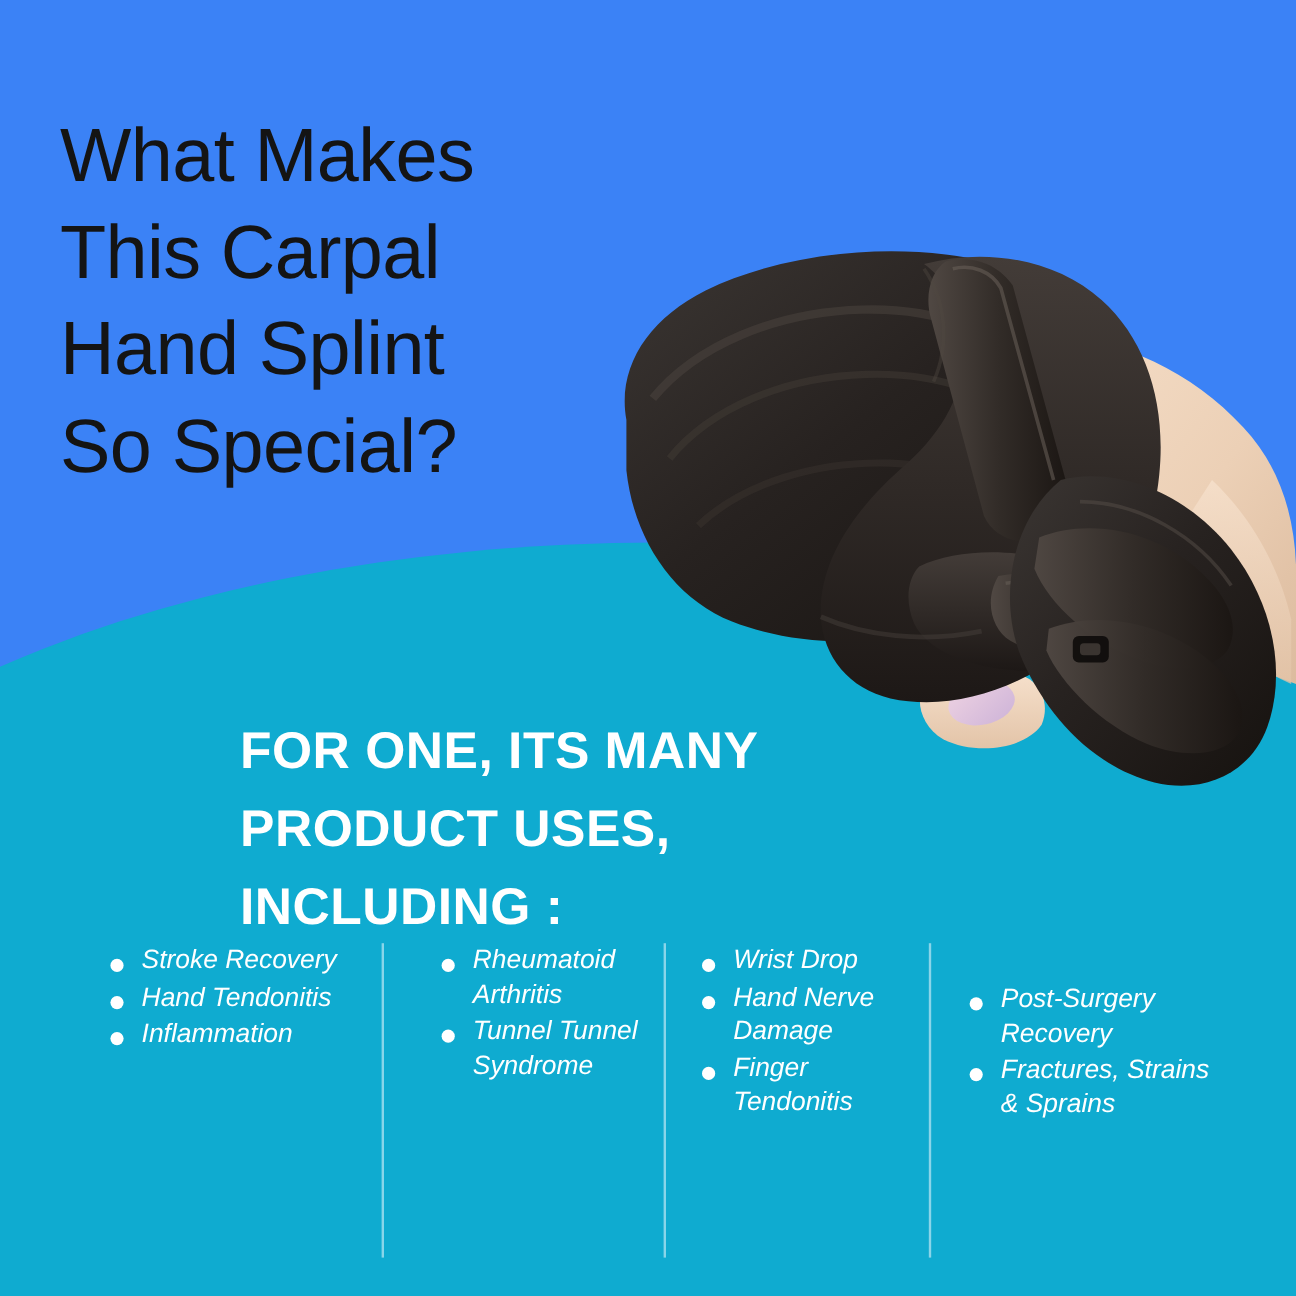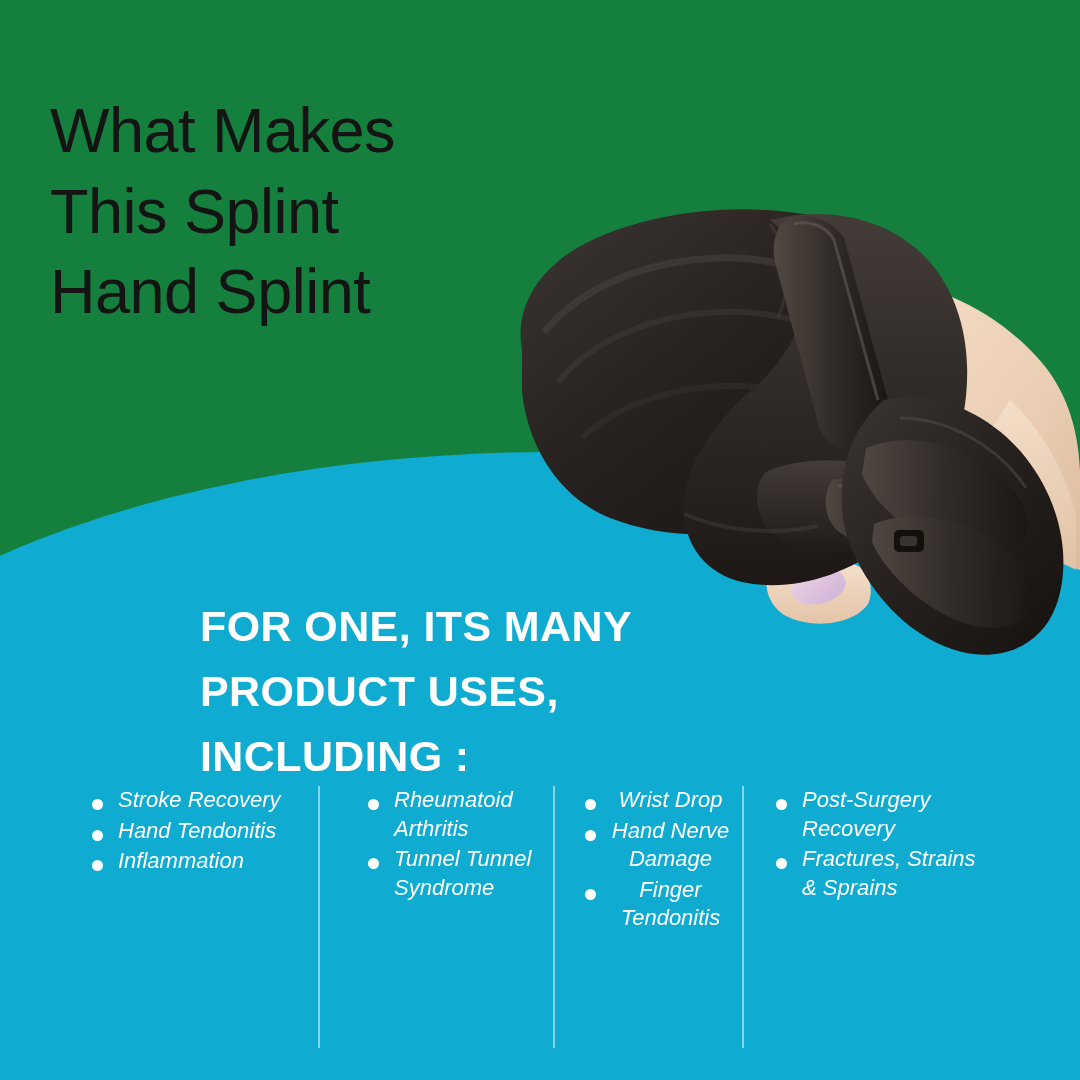--- a/index.html
+++ b/index.html
@@ -8,21 +8,21 @@
   }
   body {
     font-family: "Liberation Sans", sans-serif;
     background: #ffffff;
   }
   #poster {
     position: relative;
     width: 1080px;
     height: 1080px;
     overflow: hidden;
-    background: #15803d;
+    background: #3b82f6;
   }
 
   
   .blue-panel {
     position: absolute;
     left: -260px;
     top: 452px;
     width: 1620px;
     height: 1500px;
     background: #0fabd0;
@@ -83,22 +83,22 @@
     display: flex;
   }
   .uses-col {
     position: relative;
     box-sizing: border-box;
     flex: 0 0 auto;
     padding-right: 14px;
   }
   .uses-col.c0 { width: 256px; padding-left: 22px; }
   .uses-col.c1 { width: 235px; padding-left: 42px; }
-  .uses-col.c2 { width: 189px; padding-left: 24px; text-align: center; }
-  .uses-col.c3 { width: 248px; padding-left: 26px; }
+  .uses-col.c2 { width: 221px; padding-left: 24px; }
+  .uses-col.c3 { width: 248px; padding-left: 26px; margin-top: 32px; }
 
   .uses-col .divider {
     position: absolute;
     top: 0px;
     right: 0px;
     width: 2px;
     height: 262px;
     background: #9fdced;
     opacity: 0.85;
   }
@@ -130,22 +130,23 @@
 </style>
 </head>
 <body>
 
 <div id="poster">
 
   <div class="blue-panel"></div>
 
   <h1 class="headline">
     <span class="hl-line">What Makes</span>
-    <span class="hl-line">This Splint</span>
+    <span class="hl-line">This Carpal</span>
     <span class="hl-line">Hand Splint</span>
+    <span class="hl-line">So Special?</span>
   </h1>
 
   <div class="product-photo">
     <svg viewBox="0 0 610 560" xmlns="http://www.w3.org/2000/svg">
       <defs>
         <linearGradient id="skin" x1="0" y1="0" x2="1" y2="1">
           <stop offset="0%" stop-color="#f6dfc9"></stop>
           <stop offset="55%" stop-color="#ecd0b6"></stop>
           <stop offset="100%" stop-color="#dcbb9e"></stop>
         </linearGradient>

